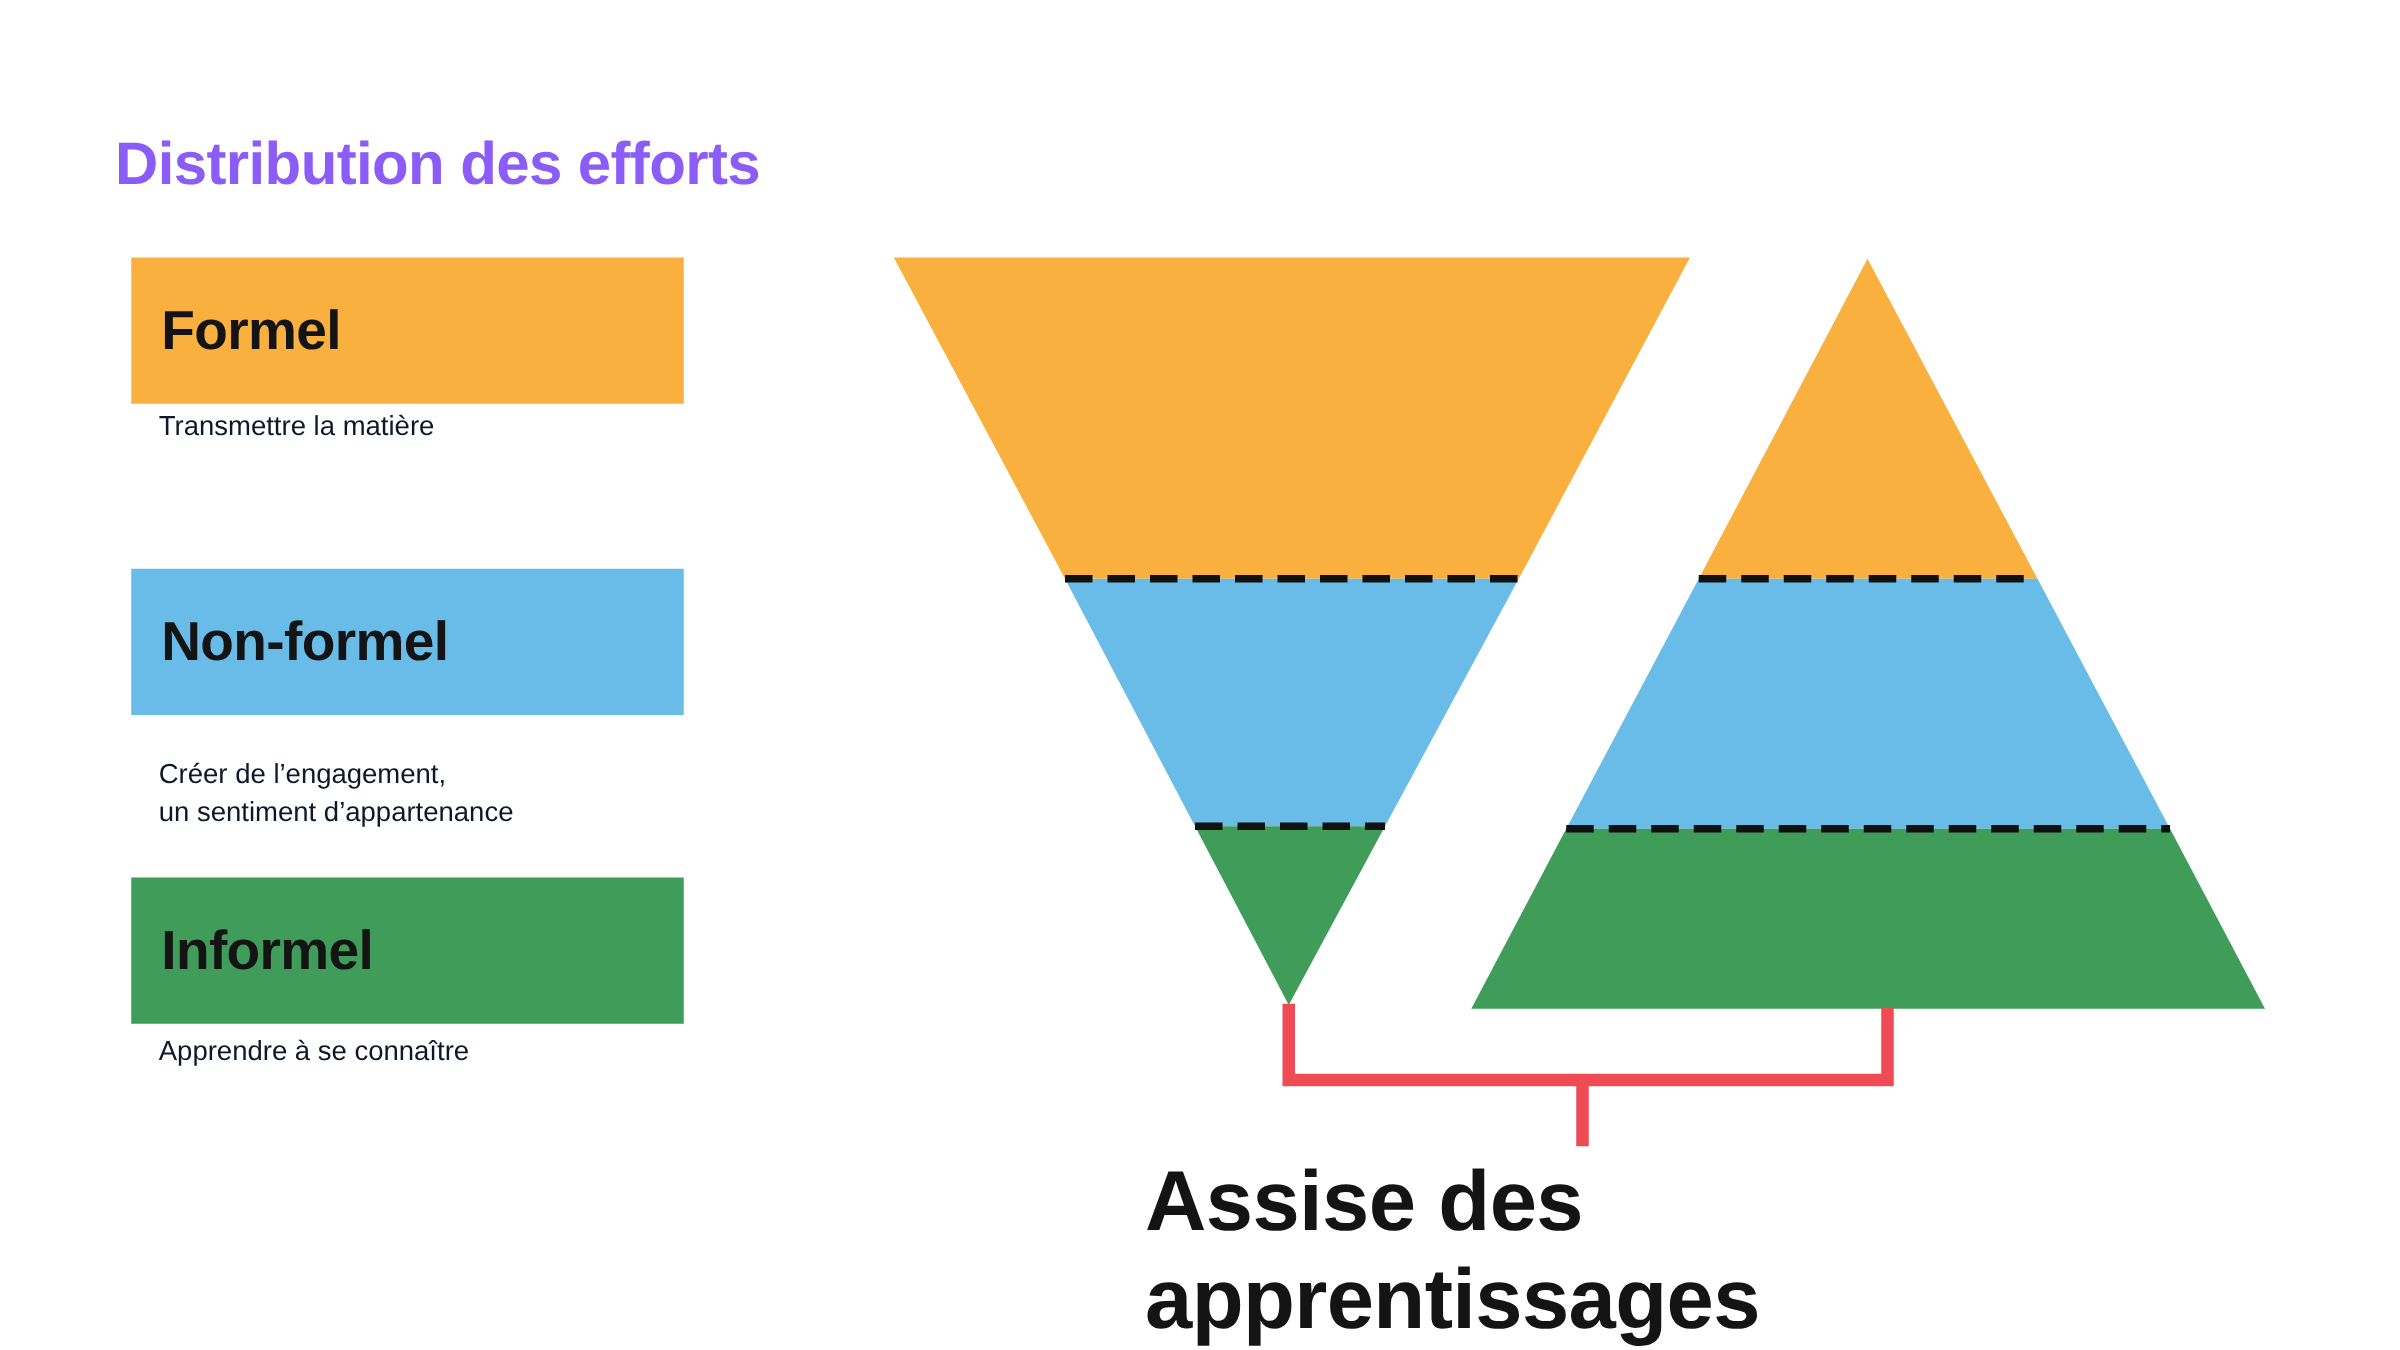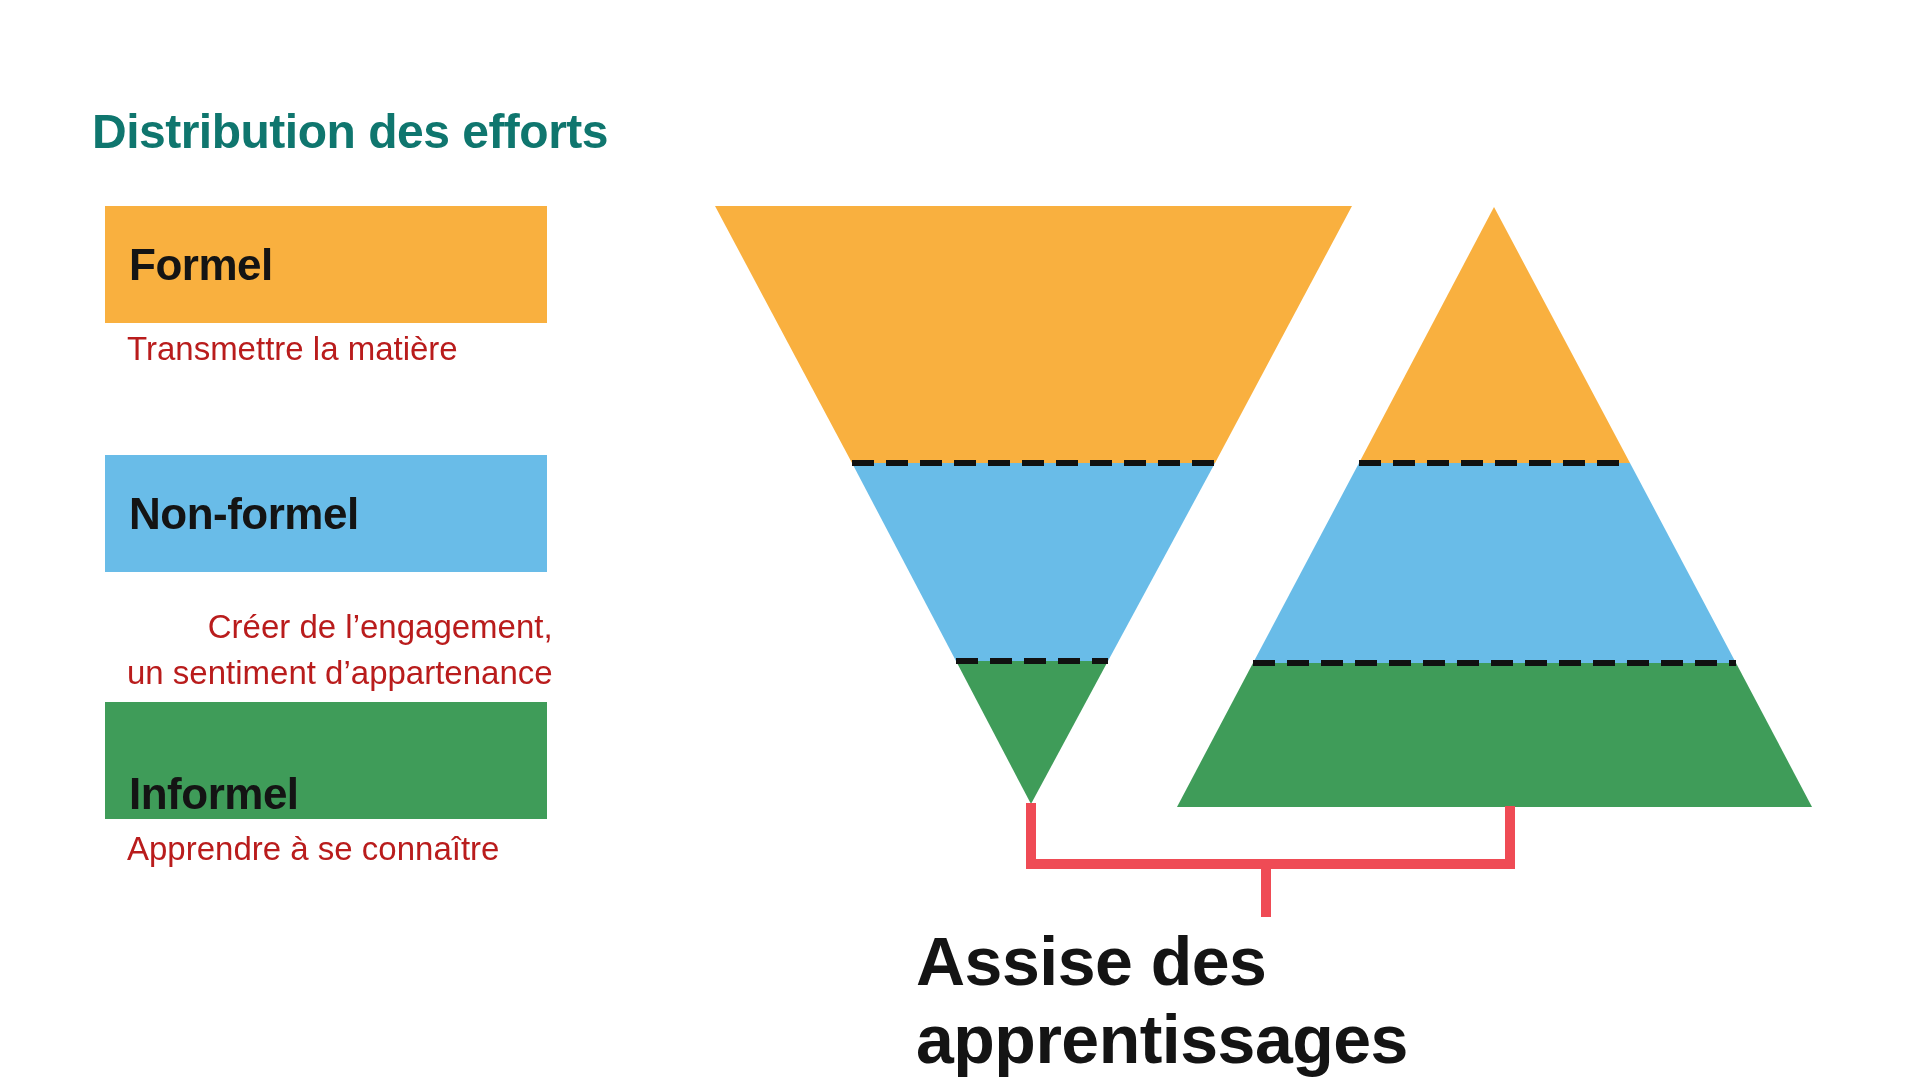--- a/index.html
+++ b/index.html
@@ -12,50 +12,49 @@
     overflow: hidden;
     position: relative;
   }
   .abs { position: absolute; }
   .page-title {
     left: 92px;
     top: 104px;
     font-size: 48px;
     font-weight: bold;
     letter-spacing: -0.5px;
-    color: #0f766e;
+    color: #8b5cf6;
   }
   .legend-bar {
     left: 105px;
     width: 442px;
     height: 117px;
     display: flex;
     align-items: center;
     padding-left: 24px;
     box-sizing: border-box;
   }
   .legend-bar .legend-label {
     font-size: 44px;
     font-weight: bold;
     letter-spacing: -0.5px;
     color: #141414;
   }
   .legend-desc {
     left: 127px;
-    font-size: 33px;
+    font-size: 22px;
     line-height: 1.4;
-    color: #b91c1c;
+    color: #0f172a;
     white-space: pre-line;
-    text-align: right;
   }
   #bar-formel    { top: 206px; }
   #desc-formel   { top: 326px; }
   #bar-nonformel { top: 455px; }
   #desc-nonformel{ top: 604px; }
-  #bar-informel  { top: 702px; align-items: flex-end; }
+  #bar-informel  { top: 702px; }
   #desc-informel { top: 826px; }
   .diagram-svg {
     left: 0; top: 0;
     width: 1920px;
     height: 1080px;
   }
   .bracket-label {
     left: 916px;
     top: 922px;
     width: 704px;

